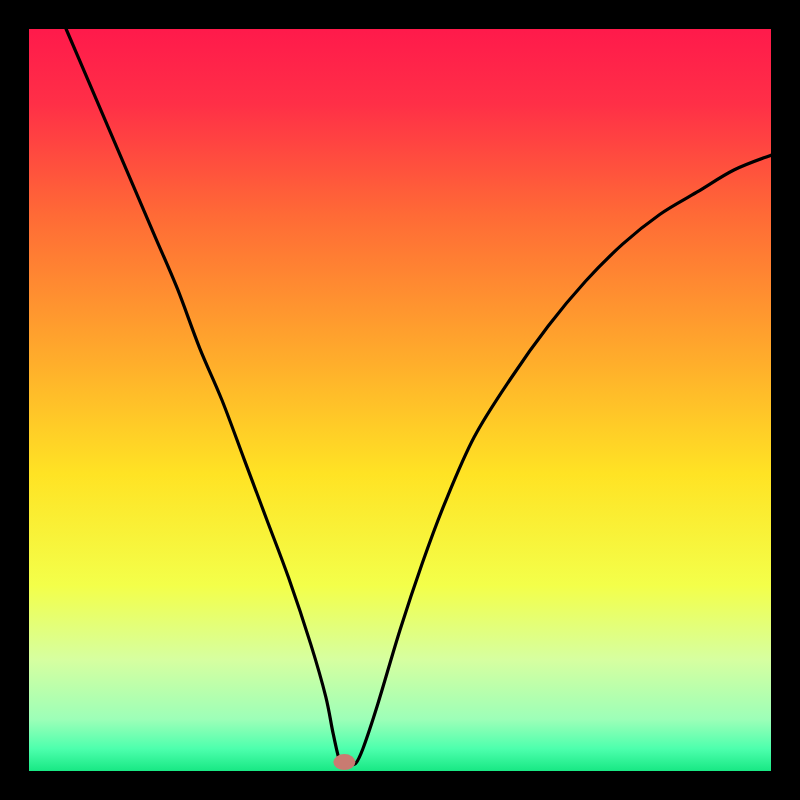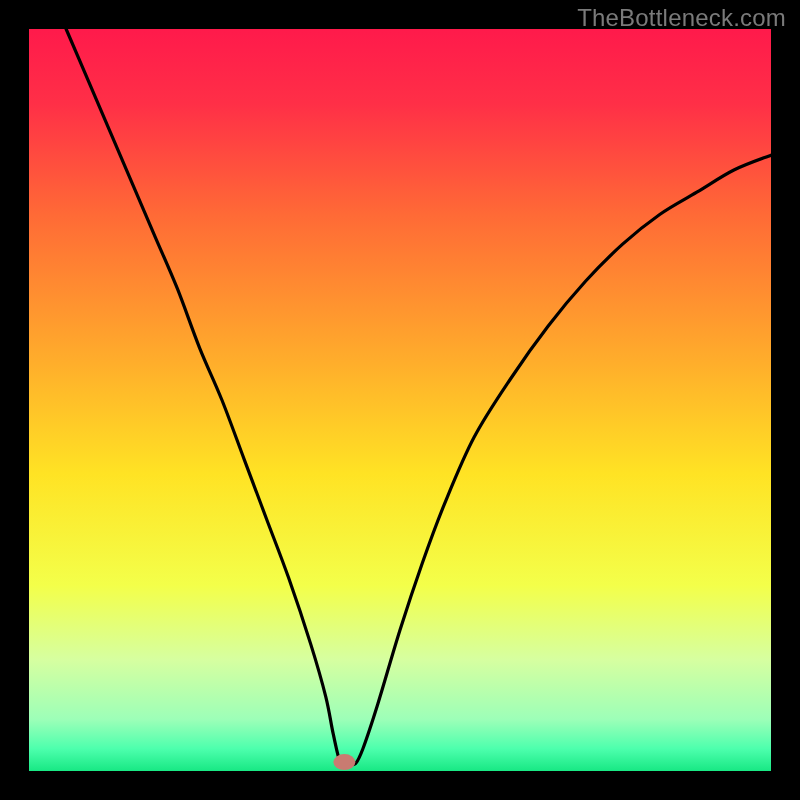--- a/index.html
+++ b/index.html
@@ -29,21 +29,20 @@
   }
   svg {
     display: block;
   }
 </style>
 </head>
 <body>
 
 <div class="frame">
 
-  <div class="watermark">TheBottleneck.com</div>
 
   <svg id="chart-svg" width="800" height="800" viewBox="0 0 800 800">
     <defs>
       <linearGradient id="bg-grad" x1="0" y1="0" x2="0" y2="1">
           <stop offset="0%" stop-color="#ff1a4b"></stop>
           <stop offset="10%" stop-color="#ff2f47"></stop>
           <stop offset="25%" stop-color="#ff6a36"></stop>
           <stop offset="45%" stop-color="#ffae2b"></stop>
           <stop offset="60%" stop-color="#ffe324"></stop>
           <stop offset="75%" stop-color="#f3ff4a"></stop>

